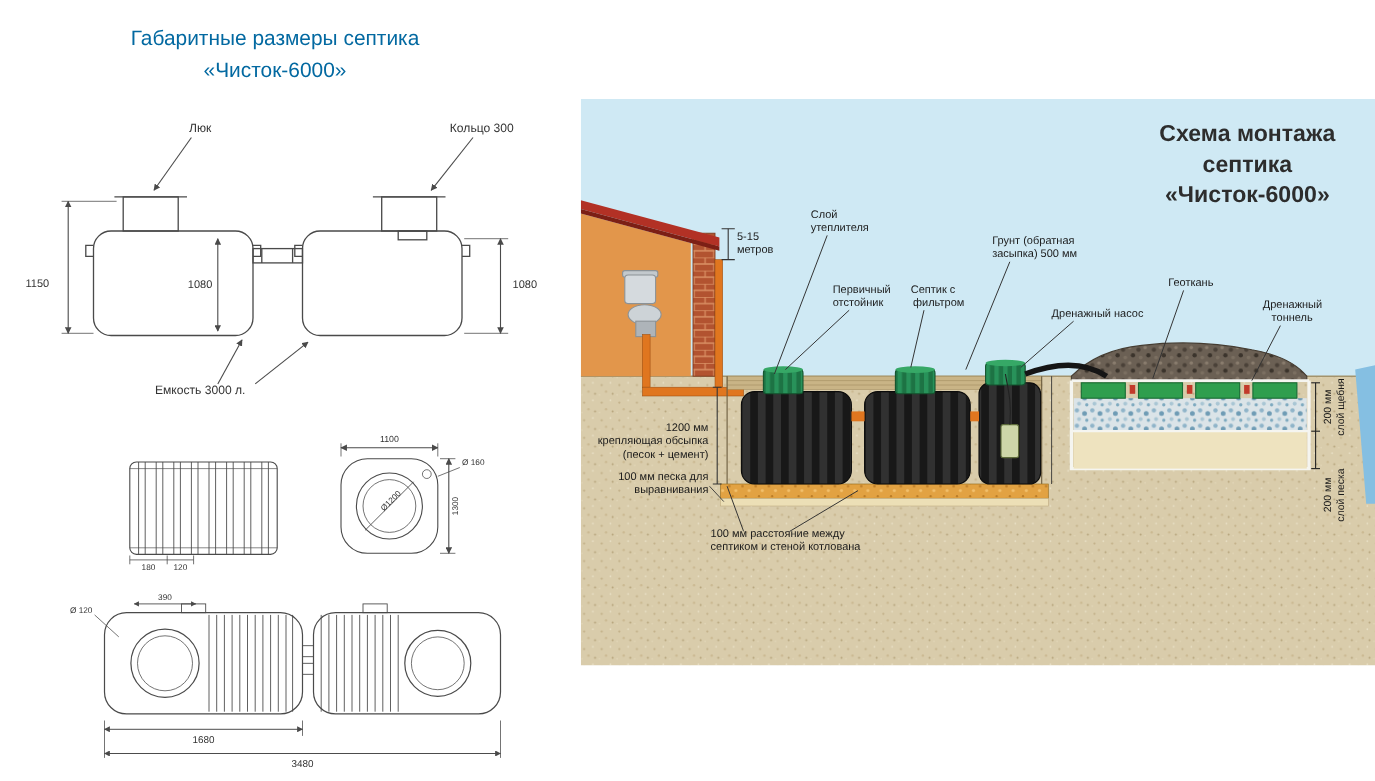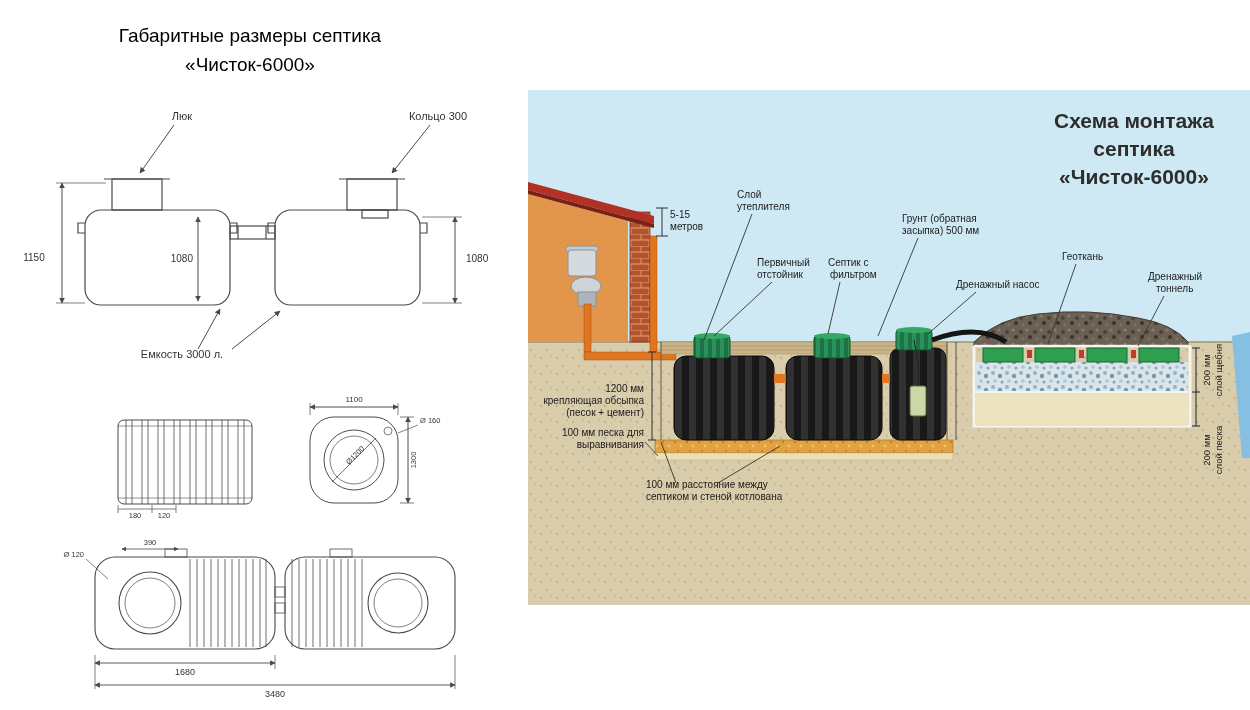--- a/index.html
+++ b/index.html
@@ -1,19 +1,19 @@
 <!DOCTYPE html>
 <html><head>
 <meta charset="utf-8">
 <style>
   html,body{margin:0;padding:0;background:#fff;}
   .page{position:relative;width:1250px;height:710px;background:#fff;overflow:hidden;
         font-family:"Liberation Sans", sans-serif;}
   .left-title{position:absolute;left:30px;top:22px;width:440px;text-align:center;
-        color:#000000;font-size:19px;line-height:1.5;font-weight:500;}
+        color:#0369a1;font-size:19px;line-height:1.5;font-weight:500;}
   .left-svg{position:absolute;left:0;top:95px;}
   .right-svg{position:absolute;left:528px;top:90px;}
   svg text{font-family:"Liberation Sans", sans-serif;}
 </style>
 </head>
 <body>
 
 <div class="page">
 
   <div class="left-title">

